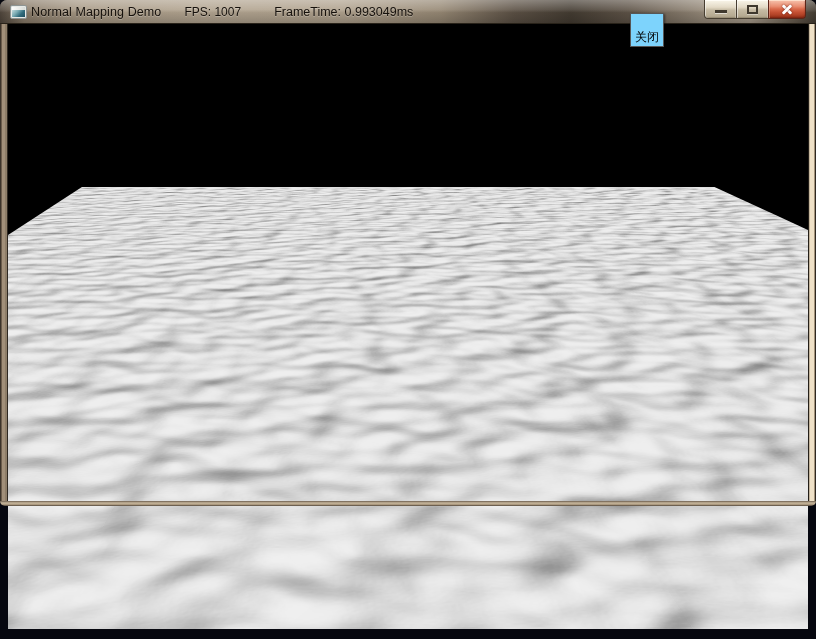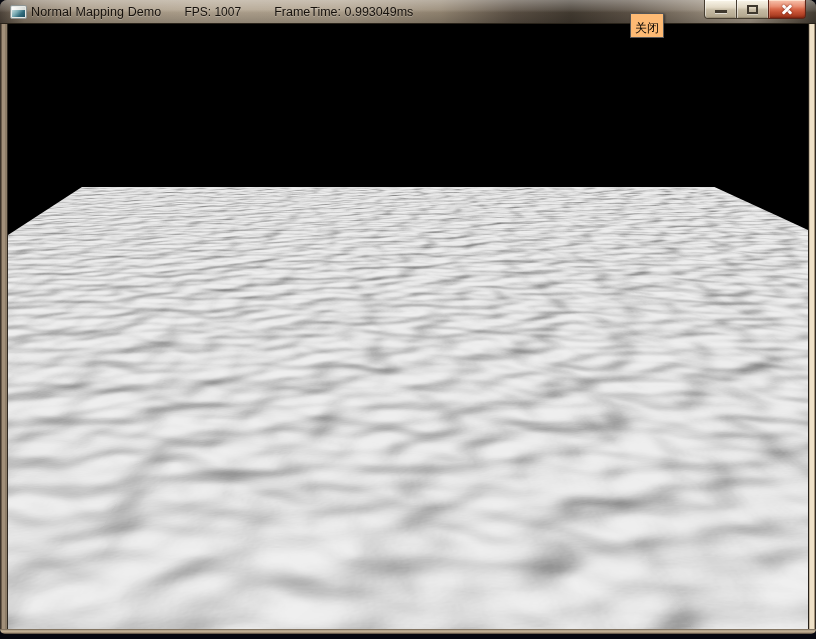--- a/index.html
+++ b/index.html
@@ -6,21 +6,21 @@
   html,body { width:816px; height:639px; }
   body {
     position:relative; overflow:hidden;
     background:#06070f;
     font-family:"Liberation Sans", sans-serif;
     -webkit-font-smoothing:antialiased;
   }
 
   
   .window {
-    position:absolute; left:0; top:0; width:816px; height:634px;
+    position:absolute; left:0; top:0; width:816px; height:506px;
     border-radius:8px;
     background:#b3a490;
     box-shadow:0 0 0 1px #26211a inset;
   }
 
   .titlebar {
     position:absolute; left:0; top:0; right:0; height:24px;
     border-radius:7px 7px 0 0;
     background:
       linear-gradient(180deg, rgba(255,255,255,0.32) 0%, rgba(255,255,255,0.10) 42%, rgba(0,0,0,0.06) 55%, rgba(0,0,0,0.20) 100%),
@@ -113,22 +113,22 @@
     background:radial-gradient(closest-side, rgba(255,255,255,0.20), rgba(255,255,255,0));
     mix-blend-mode:screen; filter:blur(6px); transform:rotate(-22deg);
   }
   .sheen.s1 { left:60px;  top:510px; }
   .sheen.s2 { left:340px; top:540px; width:260px; }
   .sheen.s3 { left:590px; top:515px; }
 
   
   .tooltip {
     position:absolute; left:630px; top:13px; z-index:60;
-    padding:7px 4px 2px 4px;
-    background:#fdba74; border:1px solid #565656; color:#000;
+    padding:16px 4px 2px 4px;
+    background:#7dd3fc; border:1px solid #565656; color:#000;
     font-size:12px; line-height:14px; white-space:nowrap;
     box-shadow:1px 1px 2px rgba(0,0,0,.45);
   }
 
   
   .desktop-strip { position:absolute; left:0; right:0; bottom:0; height:5px; background:#06070f; }
 </style>
 </head>
 <body>
 

